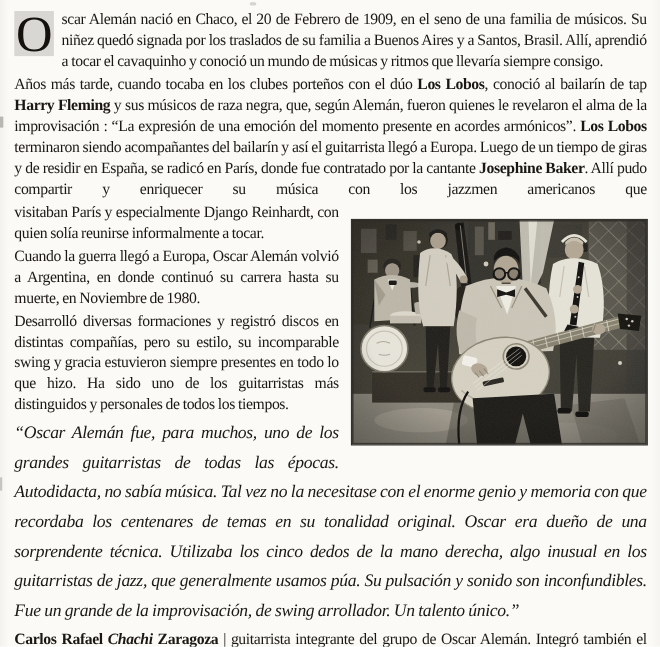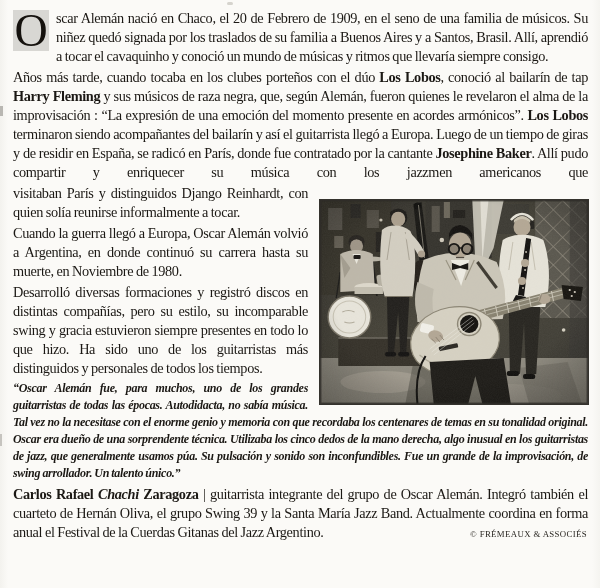--- a/index.html
+++ b/index.html
@@ -37,25 +37,24 @@
   }
   .photo{
     float:right;
     width:268px;height:204px;
     margin:16px 0 10px 12px;
     background:#45423c;
     outline:1px solid #34322d;
   }
   .photo svg{display:block;width:268px;height:204px;}
   .quote p{
-    font-size:12px;
-    line-height:17px;
+    font-size:16px;
+    line-height:27px;
     margin:1px 0 3px 0;
     letter-spacing:-0.3px;
-    font-weight:bold;
   }
   .quote span{font-style:italic;}
   .signature{position:relative;margin-top:3px;font-family:Liberation Serif, serif;}
   .credit{
     position:absolute;
     right:1px;bottom:3px;
     font-size:8.8px;
     letter-spacing:0.35px;
     color:#2a2722;
     white-space:nowrap;
@@ -256,21 +255,21 @@
 
         <path d="M108,162 L181,158 L188,204 L160,204 L153,176 L146,204 L112,204 Z" fill="#1d1b17"></path>
       </g>
 
       <rect x="0" y="0" width="264" height="204" fill="url(#vig)"></rect>
       <rect x="0" y="0" width="264" height="204" filter="url(#grain)" opacity="0.16"></rect>
       <rect x="0.7" y="0.7" width="262.6" height="202.6" fill="none" stroke="#2e2c28" stroke-width="1.4" opacity="0.8"></rect>
     </svg>
   </div>
 
-  <p><span>visitaban París y distinguidos </span><span style="font-weight: normal;">Django Reinhardt</span><span>, con quien solía reunirse informalmente a tocar.</span></p>
+  <p><span>visitaban París y especialmente </span><span style="font-weight: normal;">Django Reinhardt</span><span>, con quien solía reunirse informalmente a tocar.</span></p>
 
   <p><span>Cuando la guerra llegó a Europa, Oscar Alemán volvió a Argentina, en donde continuó su carrera hasta su muerte, en Noviembre de 1980.</span></p>
 
   <p><span>Desarrolló diversas formaciones y registró discos en distintas compañías, pero su estilo, su incom­parable swing y gracia estuvieron siempre presentes en todo lo que hizo. Ha sido uno de los guitarristas más distinguidos y personales de todos los tiempos.</span></p>
 
   <div class="quote">
     <p><span style="font-style: italic;">“Oscar Alemán fue, para muchos, uno de los grandes guitarristas de todas las épocas. Autodidacta, no sabía música. Tal vez no la necesitase con el enorme genio y memoria con que recordaba los centenares de temas en su tonalidad original. Oscar era dueño de una sorprendente técnica. Utilizaba los cinco dedos de la mano derecha, algo inusual en los guitarristas de jazz, que generalmente usamos púa. Su pulsación y sonido son inconfundibles. Fue un grande de la improvisación, de swing arrollador. Un talento único.”</span></p>
   </div>
 
   <div class="signature">

